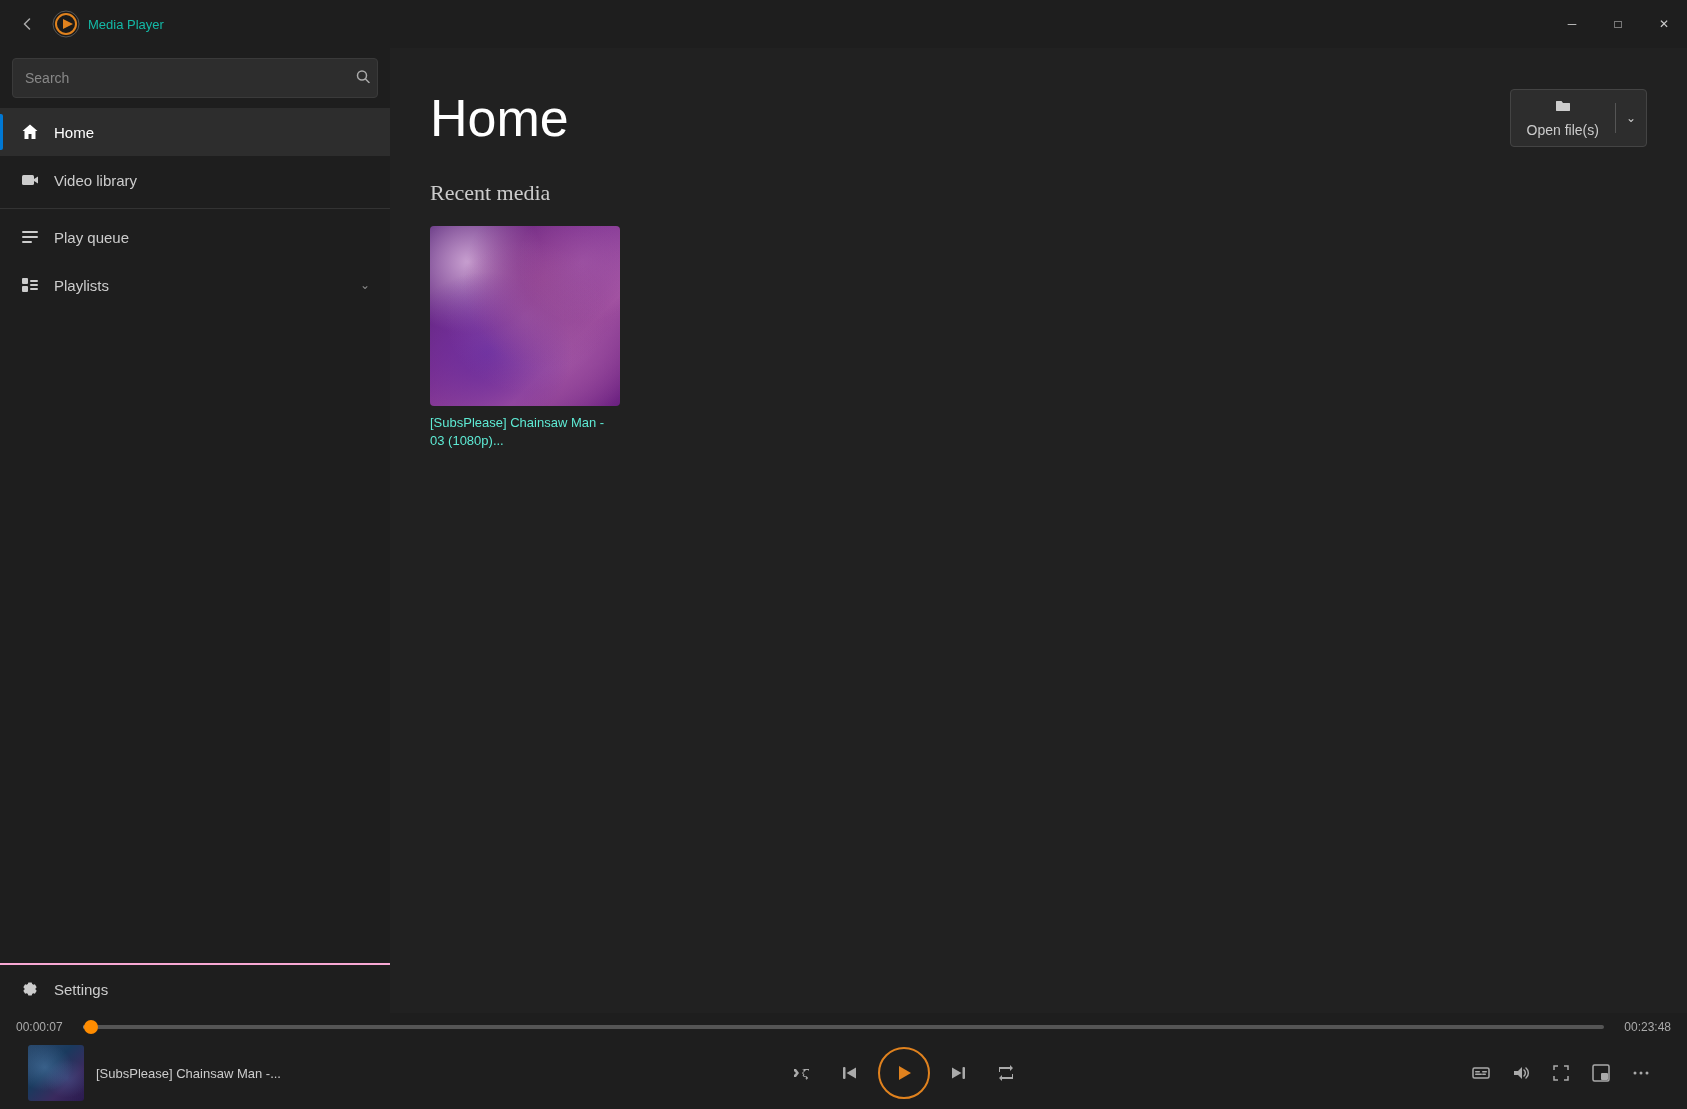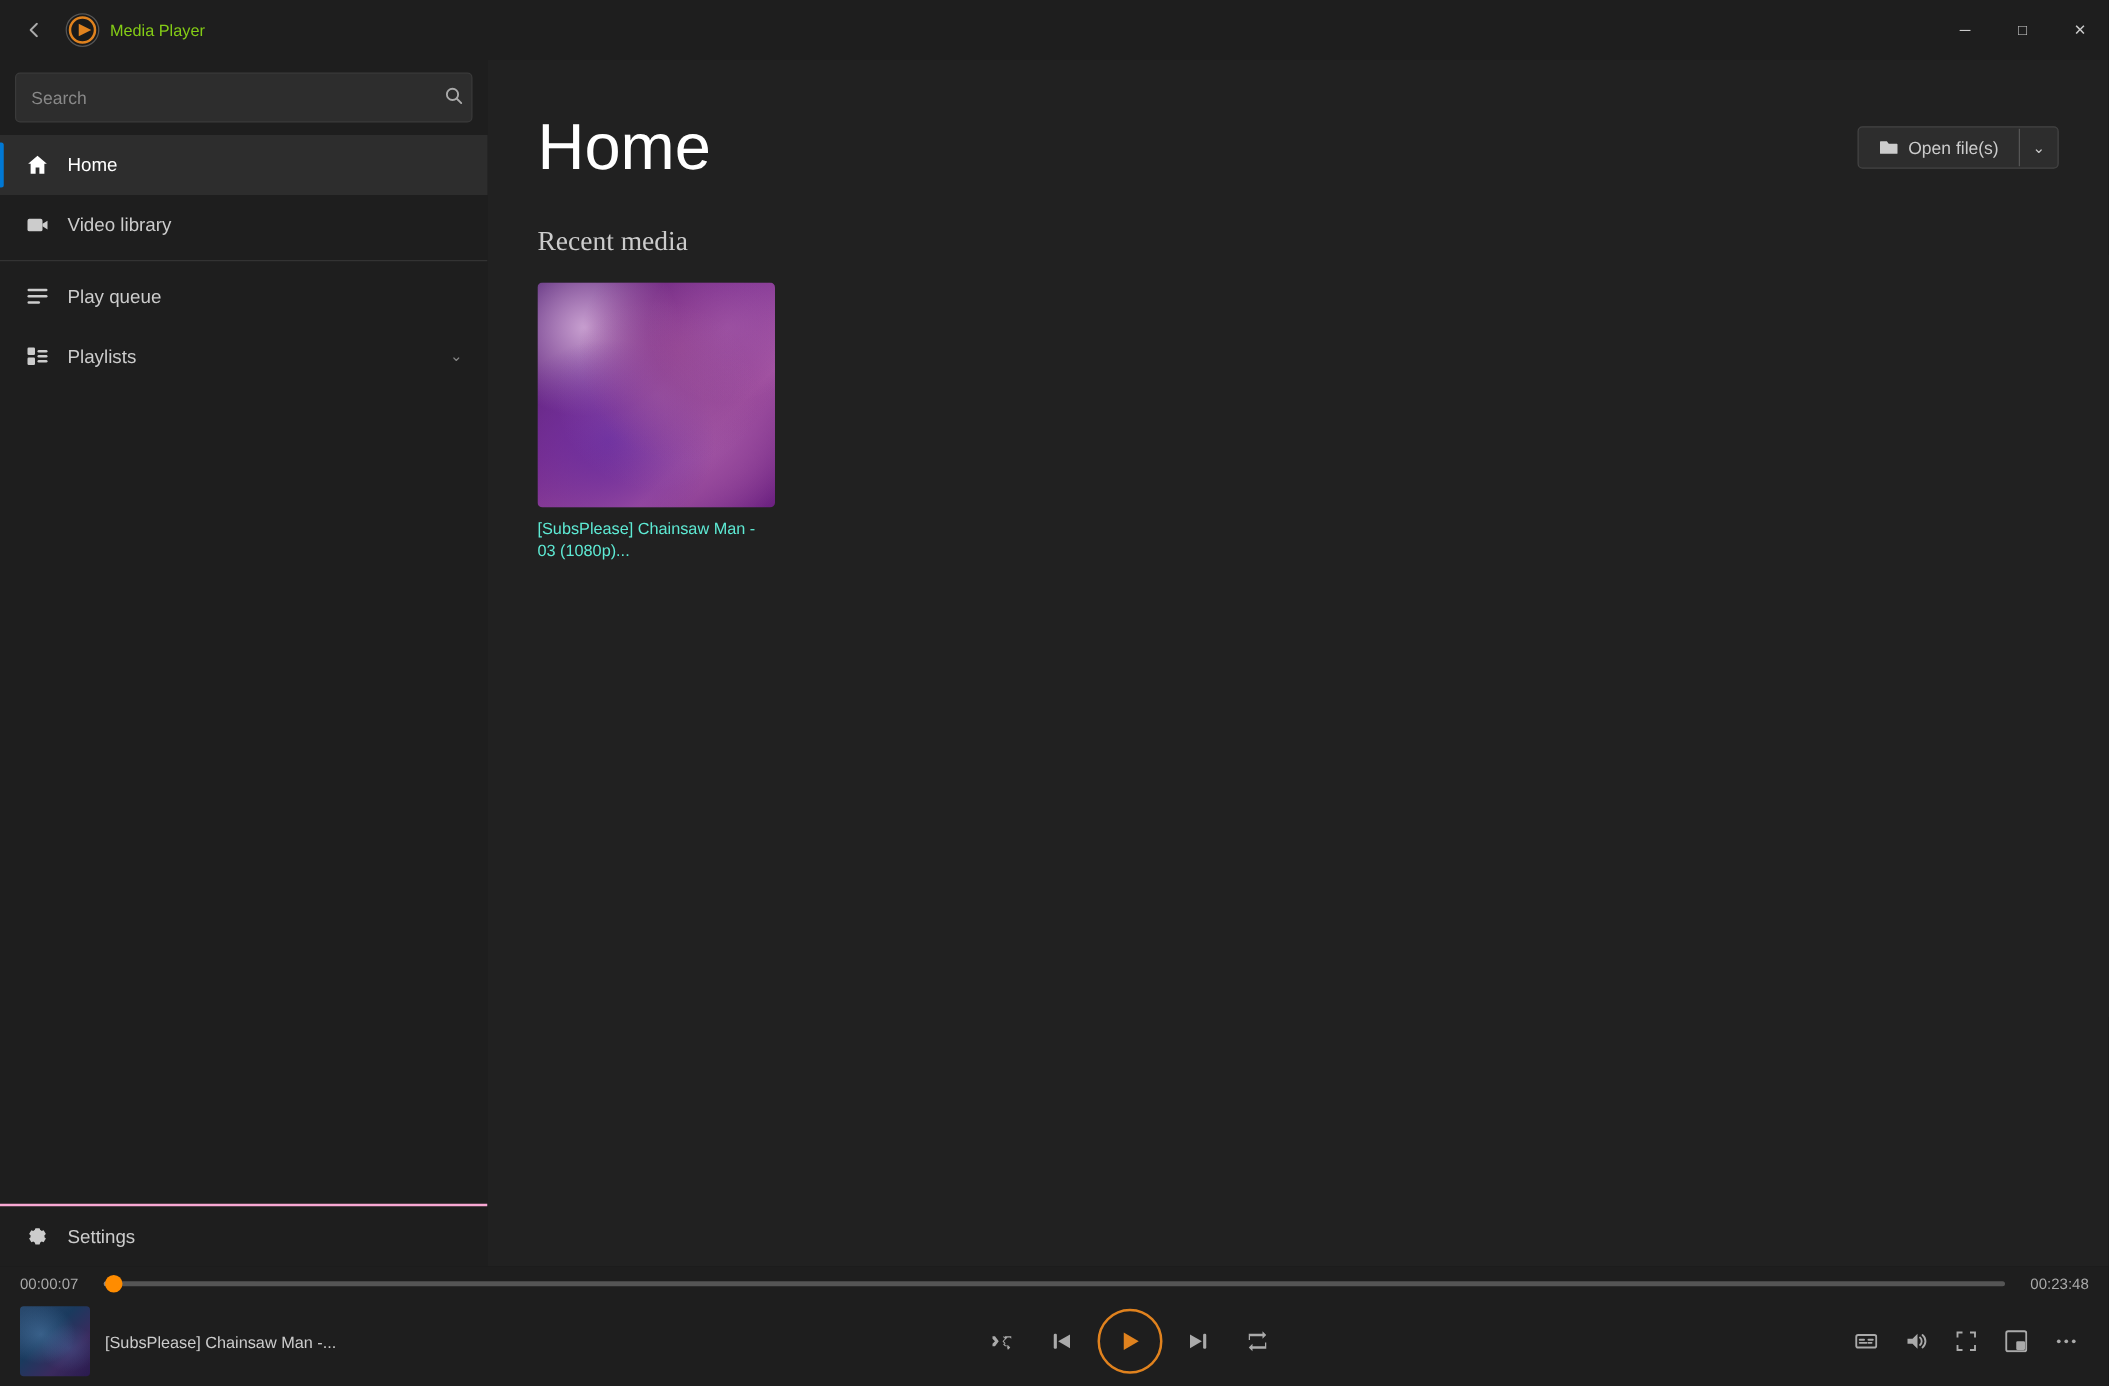--- a/index.html
+++ b/index.html
@@ -41,21 +41,21 @@
       width: 28px;
       height: 28px;
       margin: 0 8px;
       display: flex;
       align-items: center;
       justify-content: center;
     }
     .titlebar-logo svg { width: 28px; height: 28px; }
     .titlebar-title {
       font-size: 13px;
-      color: #84cc16;
+      color: #14b8a6;
       flex: 1;
     }
     .titlebar-controls {
       display: flex;
       gap: 0;
       position: absolute;
       right: 0;
       top: 0;
     }
     .titlebar-btn {
@@ -199,20 +199,21 @@
     .open-files-main {
       display: flex;
       align-items: center;
       gap: 8px;
       padding: 8px 16px;
       background: transparent;
       border: none;
       color: #cccccc;
       cursor: pointer;
       font-size: 14px;
+      flex-direction: column;
     }
     .open-files-chevron {
       padding: 8px 10px;
       border-left: 1px solid #555;
       background: transparent;
       border-top: none;
       border-right: none;
       border-bottom: none;
       color: #cccccc;
       cursor: pointer;
@@ -312,21 +313,21 @@
       border-radius: 50%;
       position: absolute;
       right: -7px;
       top: 50%;
       transform: translateY(-50%);
     }
 
     .controls-row {
       display: flex;
       align-items: center;
-      padding: 4px 16px 8px;
+      padding: 4px 28px 8px;
       gap: 0;
       justify-content: flex-end;
     }
     .now-playing {
       display: flex;
       align-items: center;
       gap: 12px;
       width: 360px;
       flex-shrink: 0;
     }

